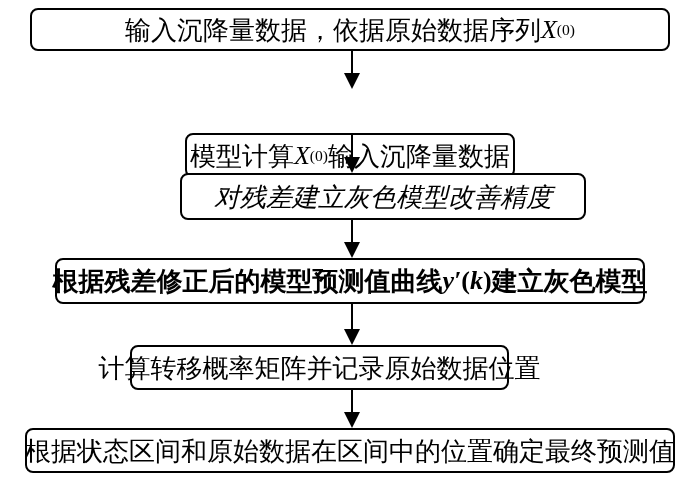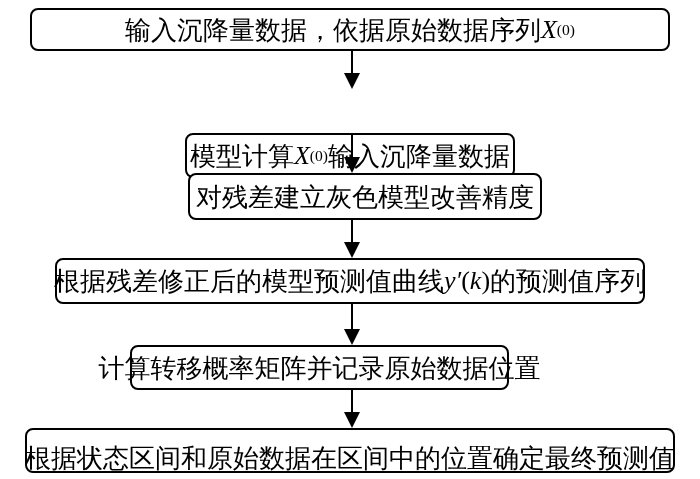--- a/index.html
+++ b/index.html
@@ -86,49 +86,49 @@
       <span class="seg seg-i">X</span>
       <sup class="seg-sup">(0)</sup>
       <span class="seg">输入沉降量数据</span>
     </div>
 
   <div class="arrow" style="left:344px; top:134px; height:39px;">
     <div class="arrow-shaft"></div>
     <div class="arrow-head"></div>
   </div>
 
-  <div class="flow-box" style="left:188px; top:173px; width:354px; height:47px;">
+  <div class="flow-box" style="left:180px; top:173px; width:406px; height:47px;font-style:italic;">
       <span class="seg">对残差建立灰色模型改善精度</span>
     </div>
 
   <div class="arrow" style="left:344px; top:220px; height:38px;">
     <div class="arrow-shaft"></div>
     <div class="arrow-head"></div>
   </div>
 
-  <div class="flow-box" style="left:55px; top:258px; width:590px; height:46px;">
+  <div class="flow-box" style="left:55px; top:258px; width:590px; height:46px;font-weight:bold;">
       <span class="seg">根据残差修正后的模型预测值曲线</span>
       <span class="seg seg-i">y′</span>
       <span class="seg seg-m">(</span>
       <span class="seg seg-i">k</span>
       <span class="seg seg-m">)</span>
-      <span class="seg">的预测值序列</span>
+      <span class="seg">建立灰色模型</span>
     </div>
 
   <div class="arrow" style="left:344px; top:304px; height:41px;">
     <div class="arrow-shaft"></div>
     <div class="arrow-head"></div>
   </div>
 
   <div class="flow-box" style="left:130px; top:345px; width:379px; height:45px;">
       <span class="seg">计算转移概率矩阵并记录原始数据位置</span>
     </div>
 
   <div class="arrow" style="left:344px; top:390px; height:38px;">
     <div class="arrow-shaft"></div>
     <div class="arrow-head"></div>
   </div>
 
-  <div class="flow-box" style="left:25px; top:428px; width:650px; height:45px;align-items:flex-end;">
+  <div class="flow-box" style="left:25px; top:428px; width:650px; height:45px;">
       <span class="seg">根据状态区间和原始数据在区间中的位置确定最终预测值</span>
     </div>
 
 </div>
 
 </body></html>

